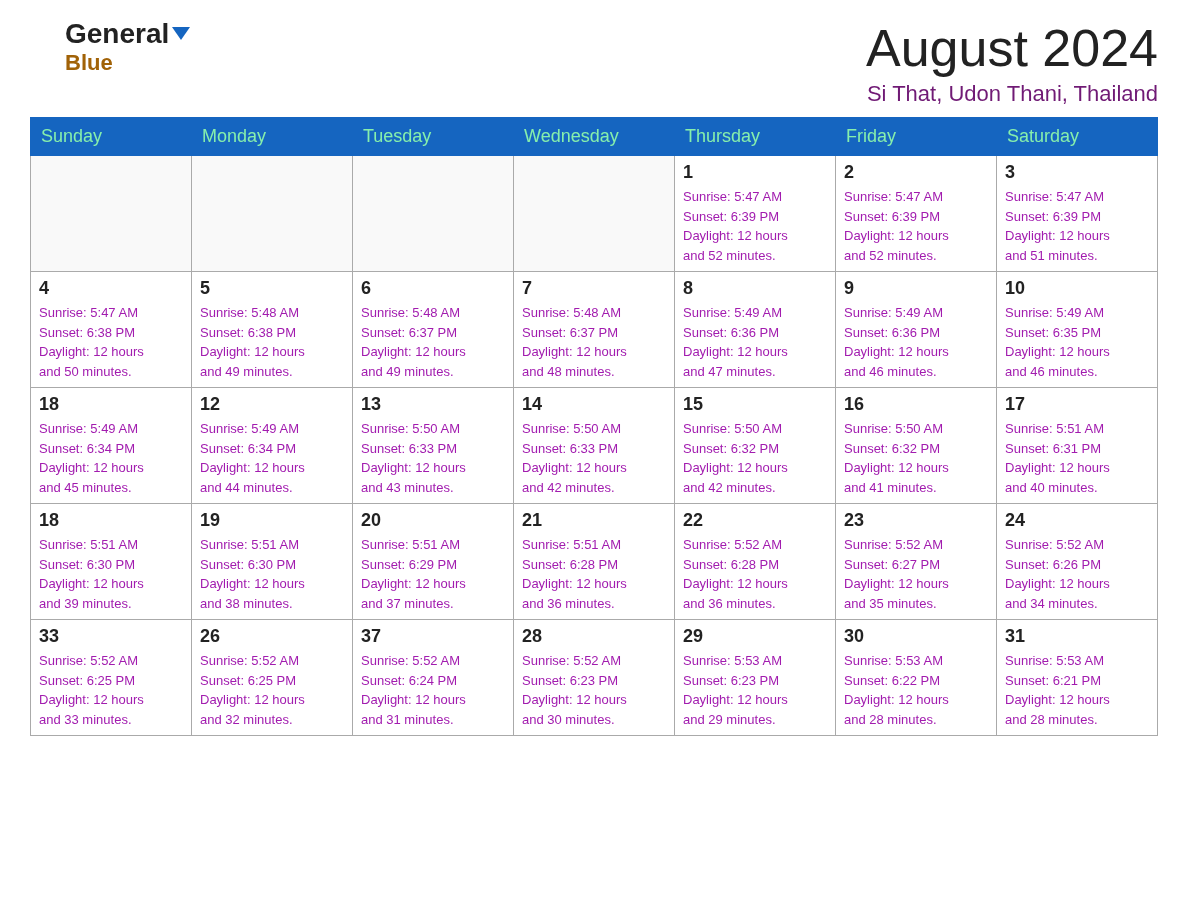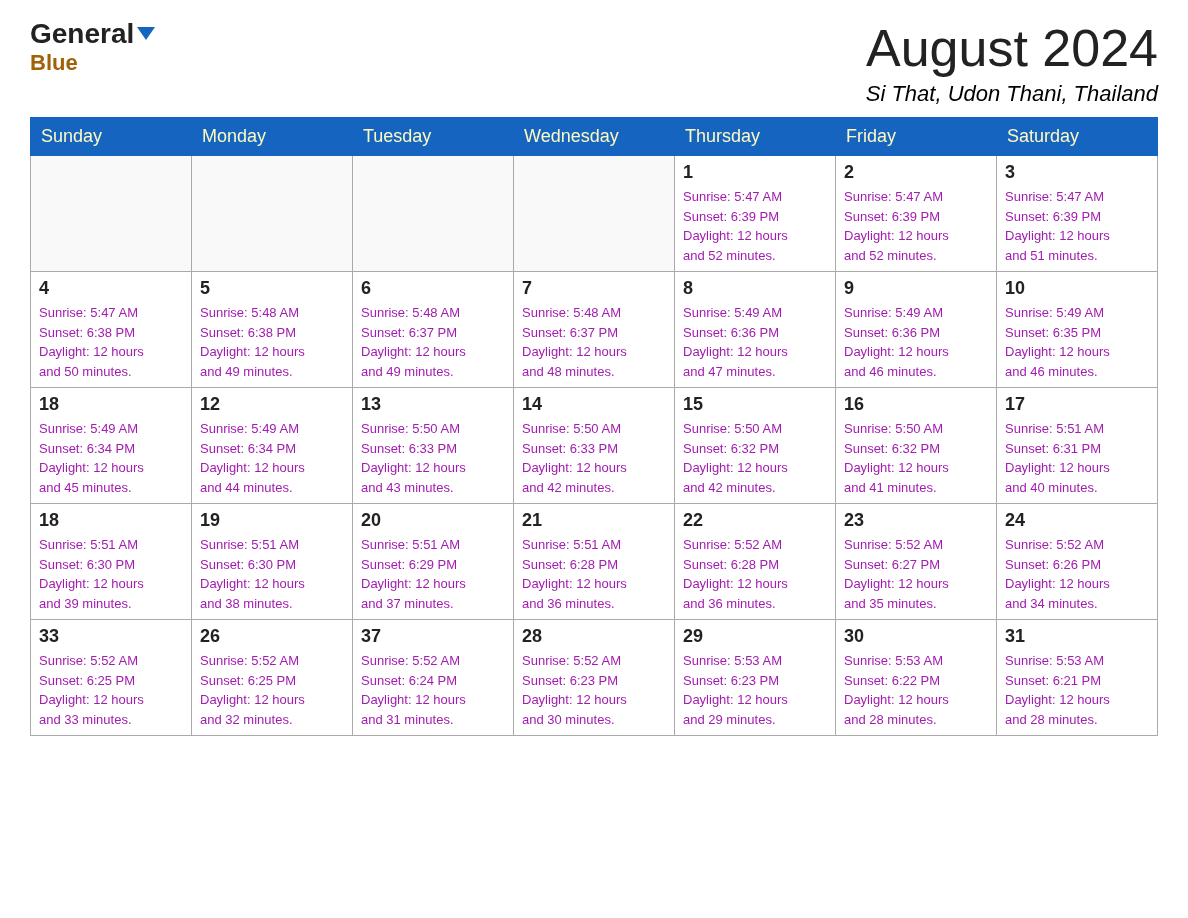--- a/index.html
+++ b/index.html
@@ -14,20 +14,21 @@
     .header-row {
       display: flex;
       justify-content: space-between;
       align-items: flex-start;
       margin-bottom: 10px;
     }
     .logo-area {
       display: flex;
       flex-direction: column;
       align-items: flex-start;
+      margin-left: 35px;
     }
     .logo-text {
       font-size: 28px;
       font-weight: bold;
       color: #222;
       line-height: 1;
     }
     .logo-line {
       font-size: 22px;
       font-weight: bold;
@@ -38,32 +39,31 @@
       text-align: right;
     }
     .month-title {
       font-size: 52px;
       font-weight: normal;
       color: #222;
       line-height: 1.1;
     }
     .location-title {
       font-size: 22px;
-      color: #000000;
+      color: #701a75;
       margin-top: 4px;
-      font-style: italic;
     }
     .calendar {
       width: 100%;
       border-collapse: collapse;
       margin-top: 8px;
     }
     .calendar th {
       background-color: #1565c0;
-      color: #fef9c3;
+      color: #86efac;
       font-size: 18px;
       font-weight: normal;
       padding: 8px 10px;
       text-align: left;
       border: 1px solid #1565c0;
     }
     .calendar td {
       border: 1px solid #aaa;
       vertical-align: top;
       padding: 6px 8px;

